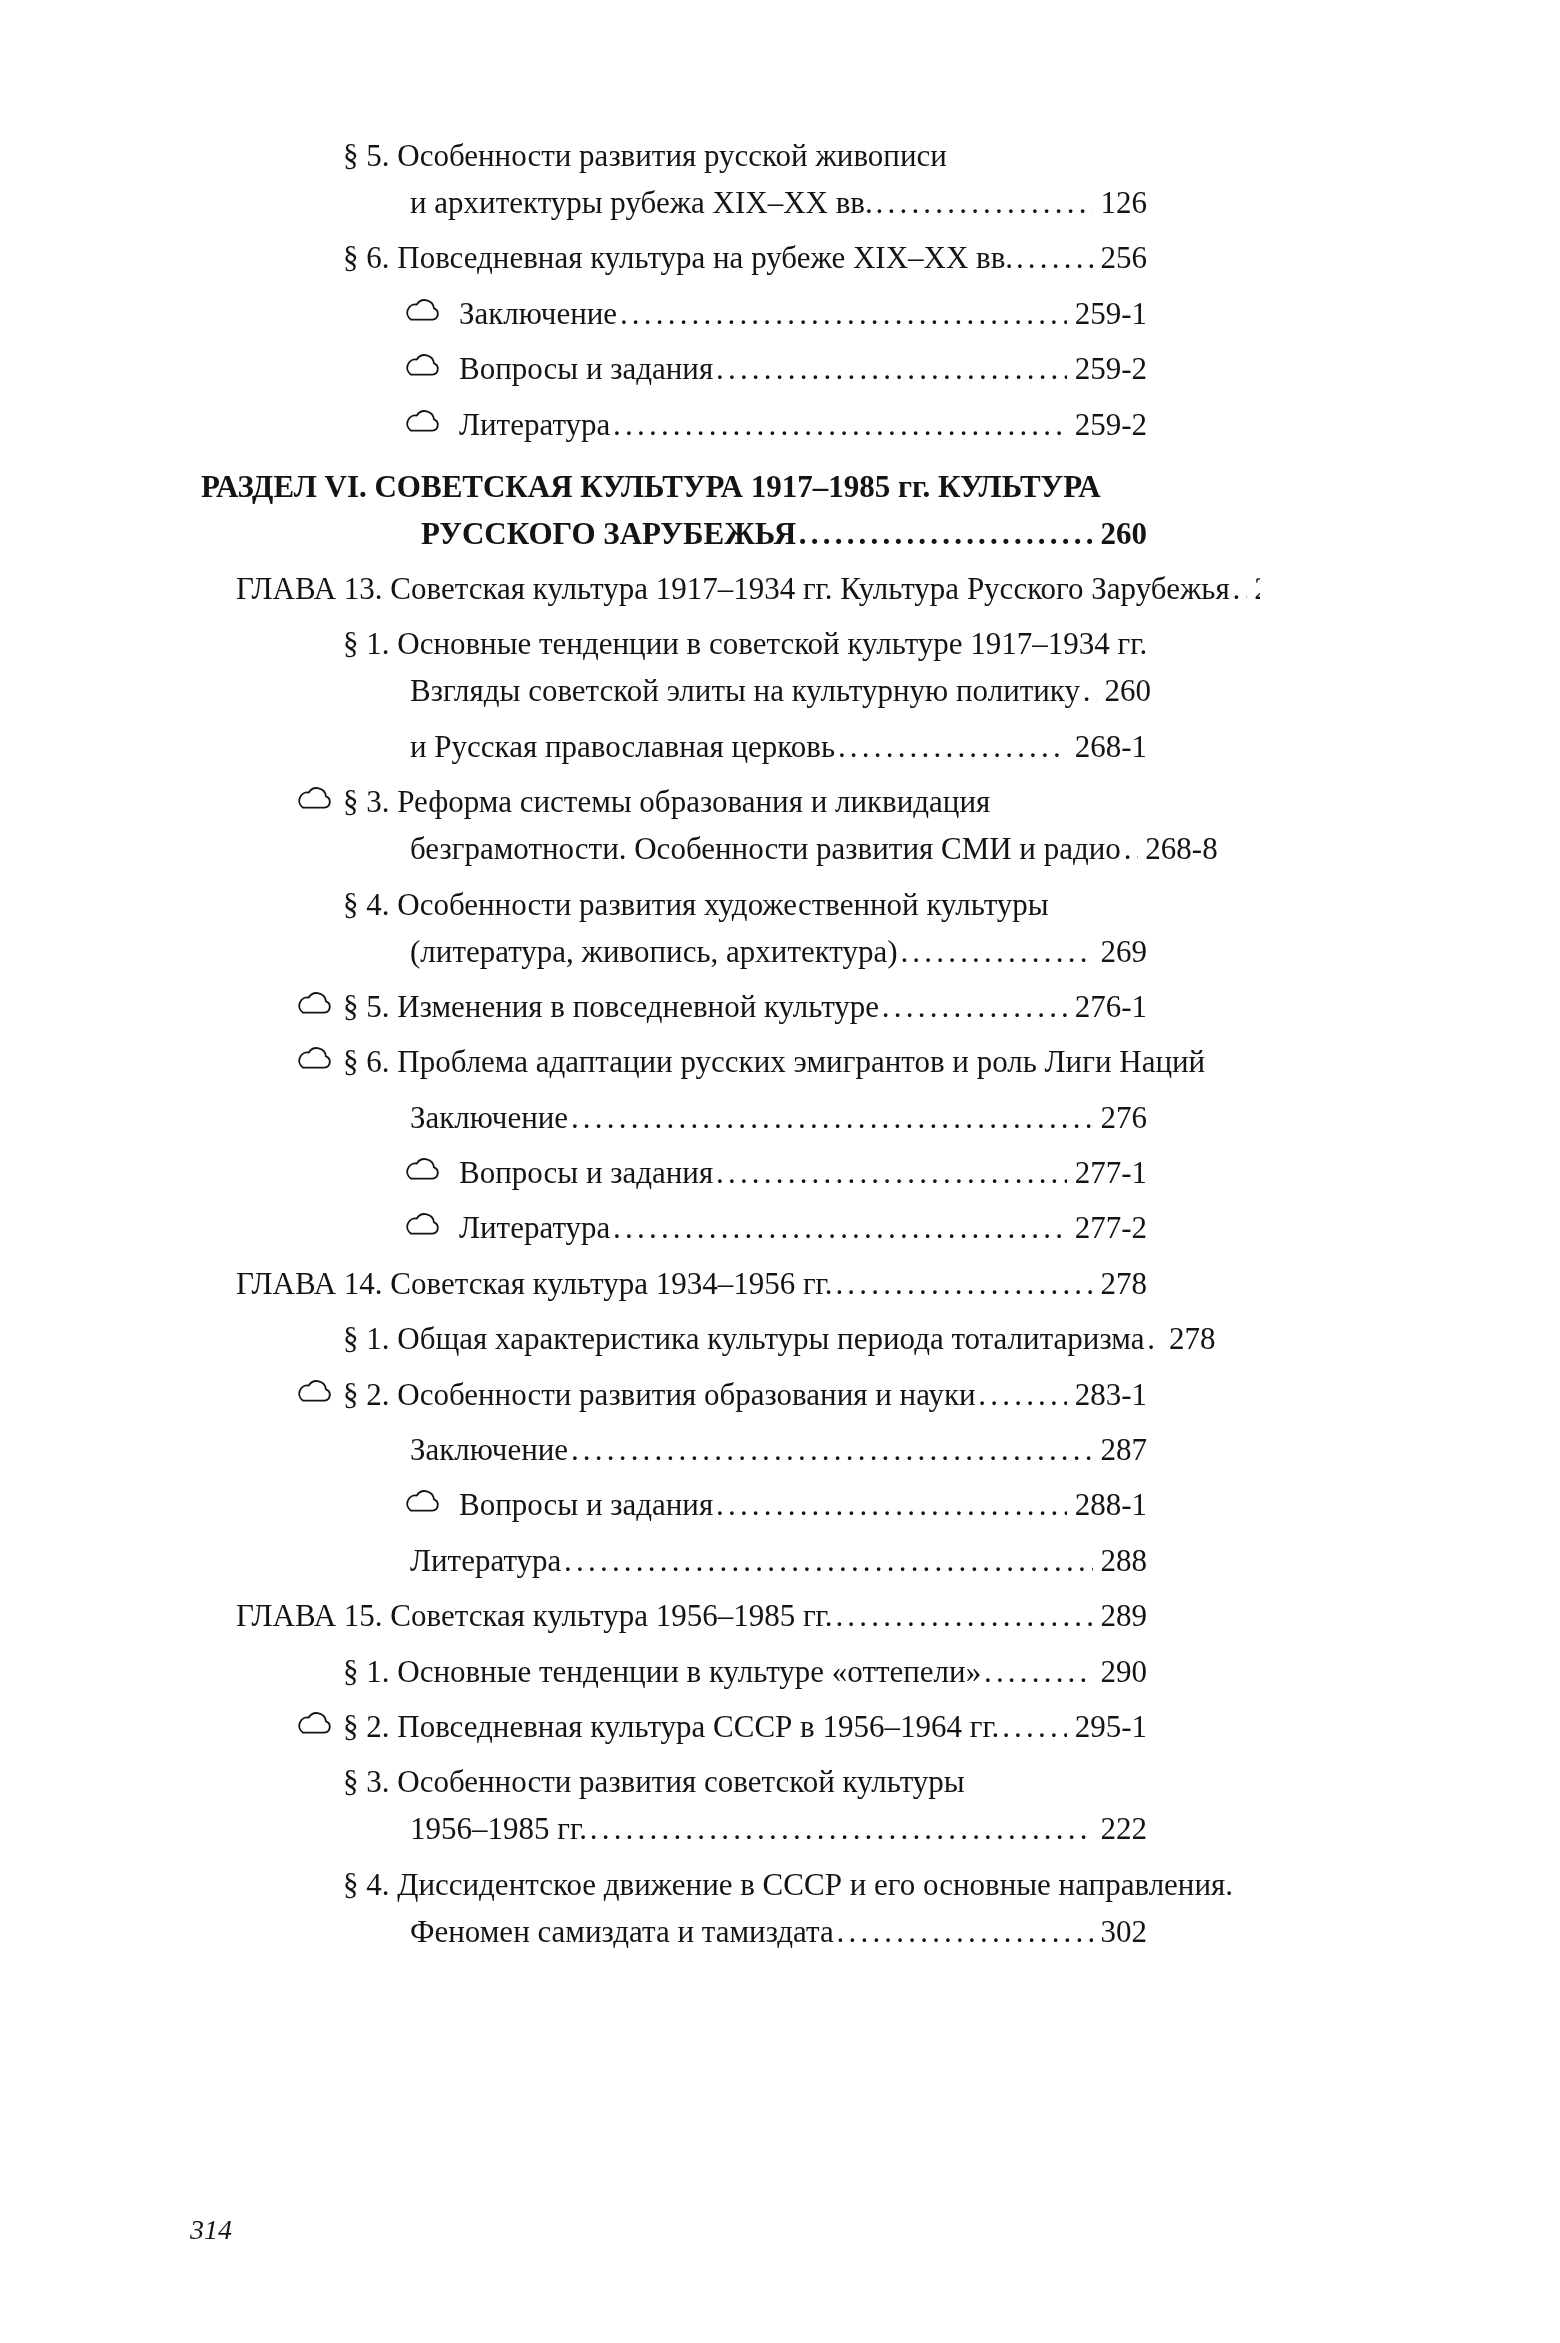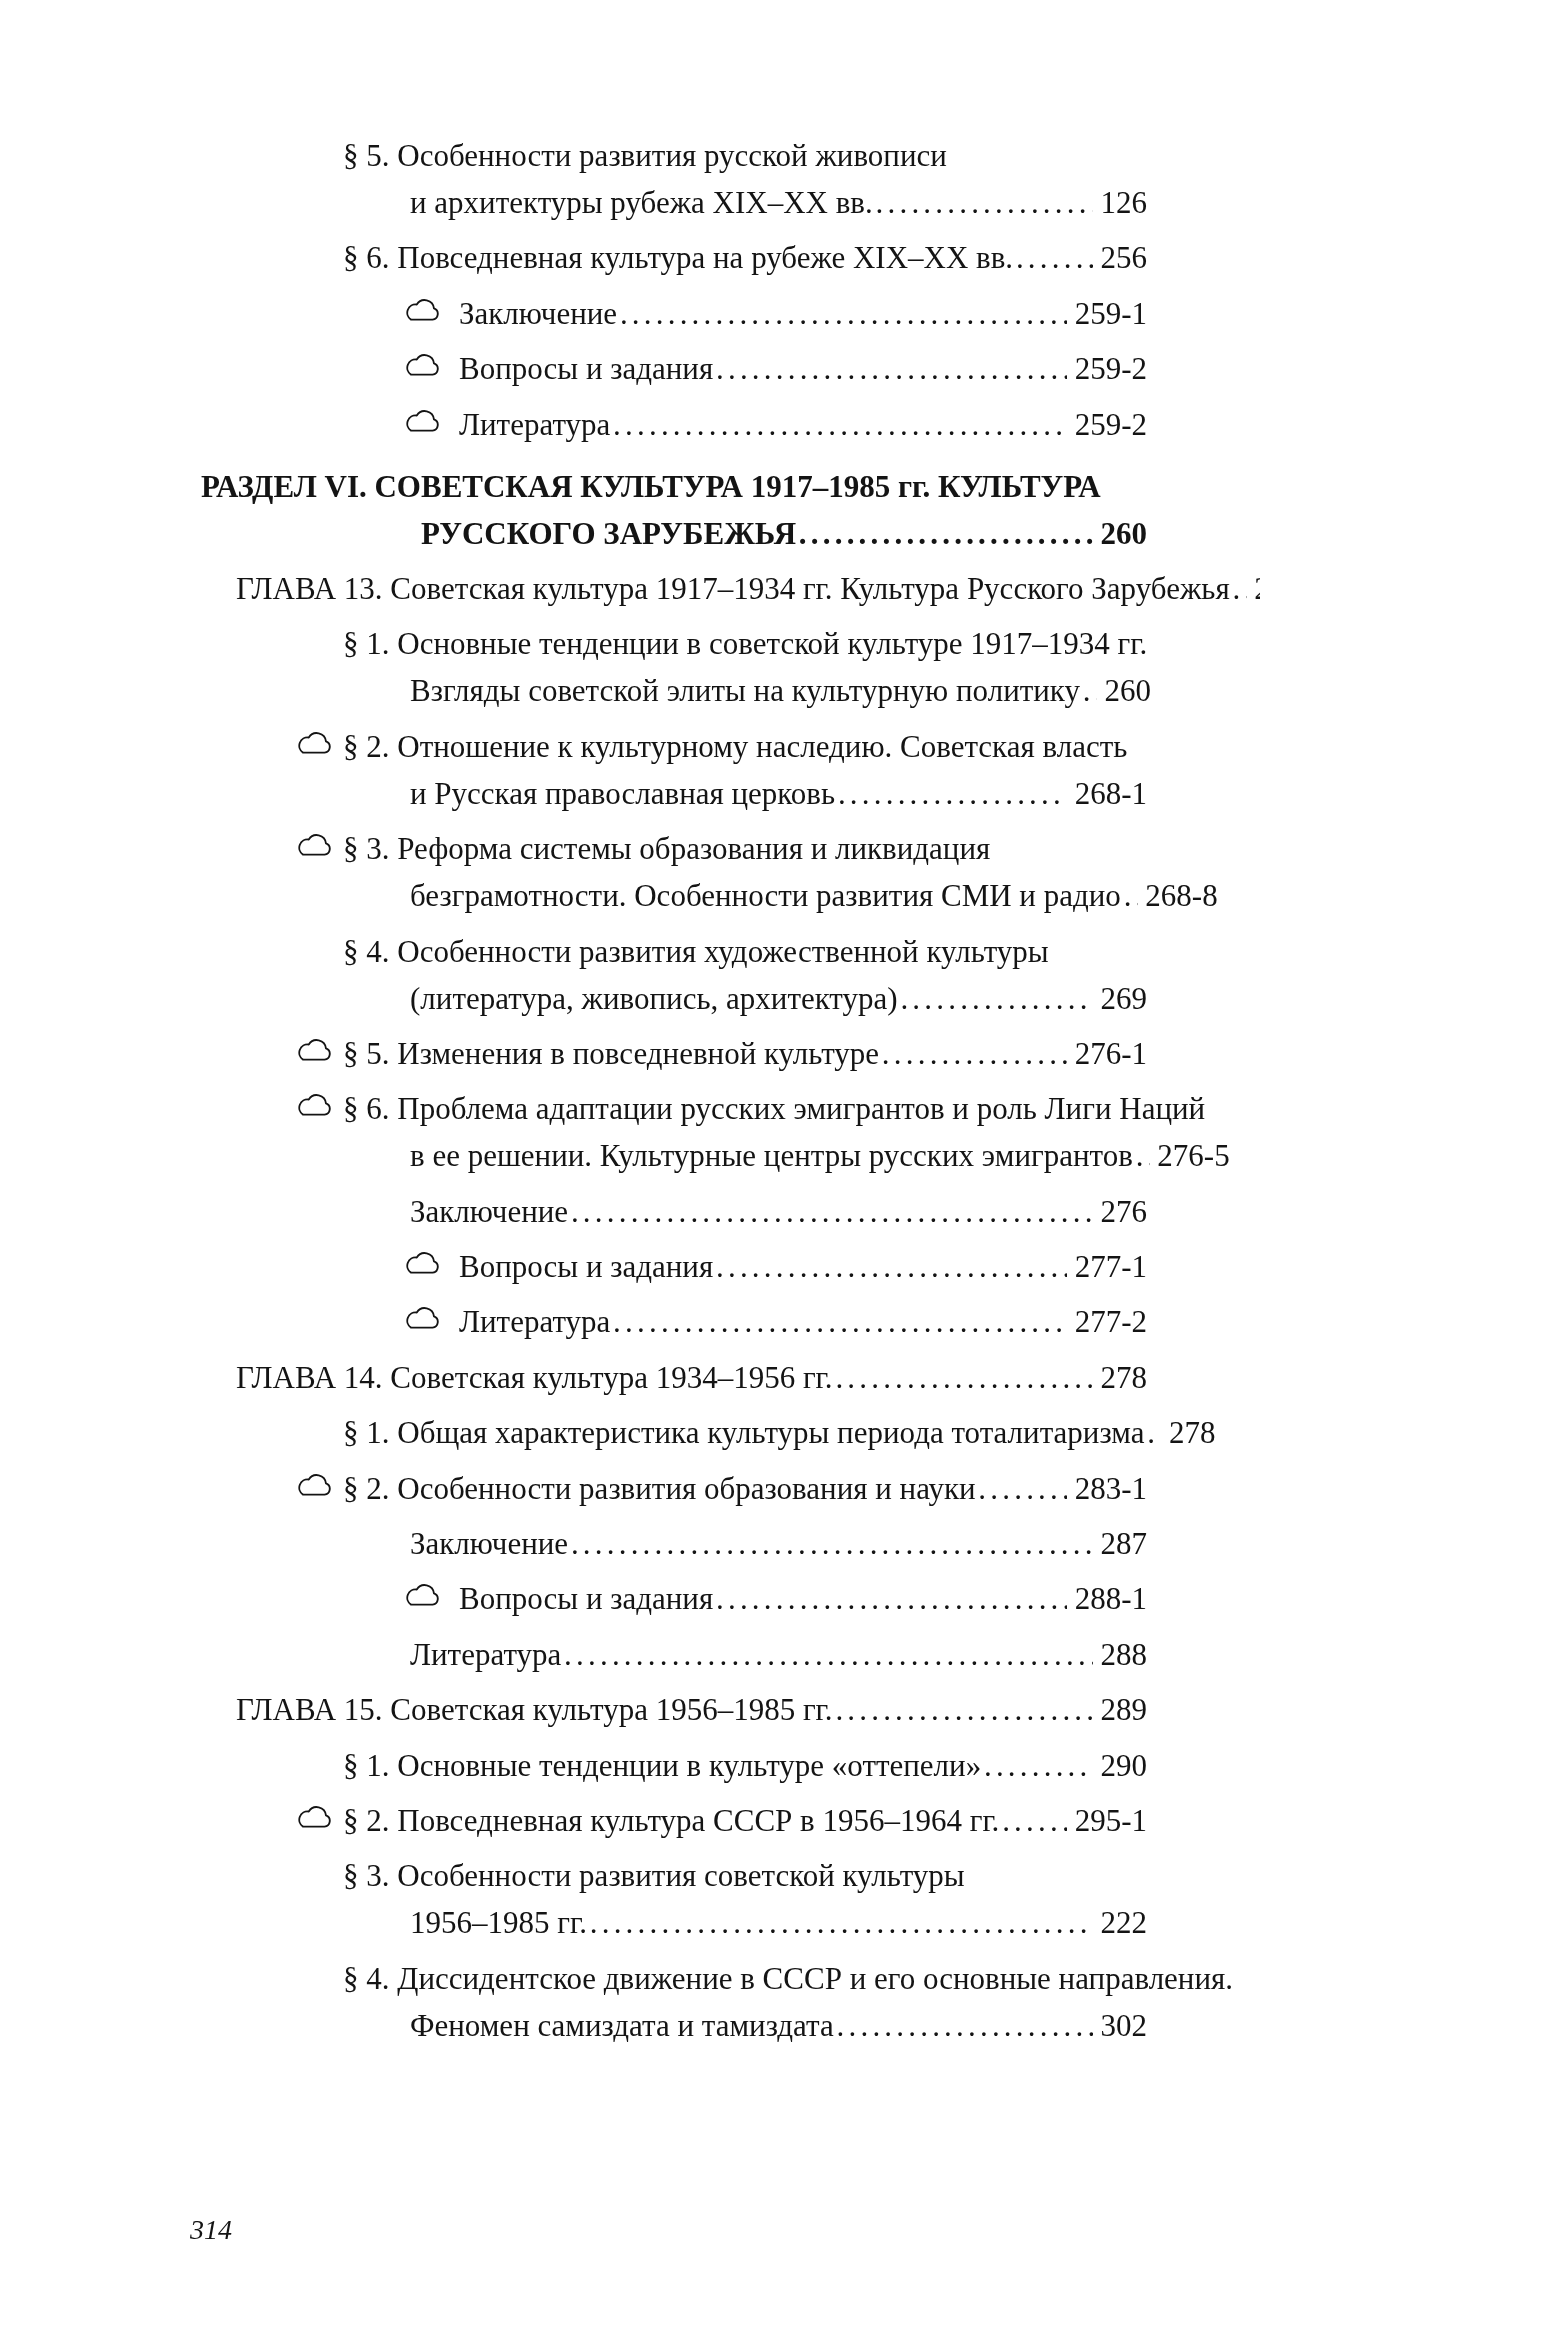--- a/index.html
+++ b/index.html
@@ -172,28 +172,20 @@
           </div>
           <div class="line cont">
             <span class="txt">Взгляды советской элиты на культурную политику</span>
             <span class="leader"></span>
             <span class="page-num">260</span>
           </div>
         </div>
   </div>
       <div class="entry level-paragraph has-icon">
     <div class="lines">
-          <div class="line first">
-            <span class="icon-slot">
-              <svg viewBox="0 0 60 36" width="43" height="26" aria-hidden="true">
-      <path d="M14 30 L44 30 A8 8 0 0 0 46 14.5 A13 13 0 0 0 22 9 A11.5 11.5 0 0 0 14 30 Z" fill="none" stroke="#141414" stroke-width="2.6" stroke-linejoin="round"></path>
-    </svg>
-            </span>
-            <span class="txt">§ 2. Отношение к культурному наследию. Советская власть</span>
-          </div>
           <div class="line cont">
             <span class="txt">и Русская православная церковь</span>
             <span class="leader"></span>
             <span class="page-num">268-1</span>
           </div>
         </div>
   </div>
       <div class="entry level-paragraph has-icon">
     <div class="lines">
           <div class="line first">
@@ -239,25 +231,20 @@
   </div>
       <div class="entry level-paragraph has-icon">
     <div class="lines">
           <div class="line first">
             <span class="icon-slot">
               <svg viewBox="0 0 60 36" width="43" height="26" aria-hidden="true">
       <path d="M14 30 L44 30 A8 8 0 0 0 46 14.5 A13 13 0 0 0 22 9 A11.5 11.5 0 0 0 14 30 Z" fill="none" stroke="#141414" stroke-width="2.6" stroke-linejoin="round"></path>
     </svg>
             </span>
             <span class="txt">§ 6. Проблема адаптации русских эмигрантов и роль Лиги Наций</span>
-          </div>
-          <div class="line cont">
-            <span class="txt">в ее решении. Культурные центры русских эмигрантов</span>
-            <span class="leader"></span>
-            <span class="page-num">276-5</span>
           </div>
         </div>
   </div>
       <div class="entry level-cont">
     <div class="lines">
           <div class="line first">
             <span class="txt">Заключение</span>
             <span class="leader"></span>
             <span class="page-num">276</span>
           </div>

